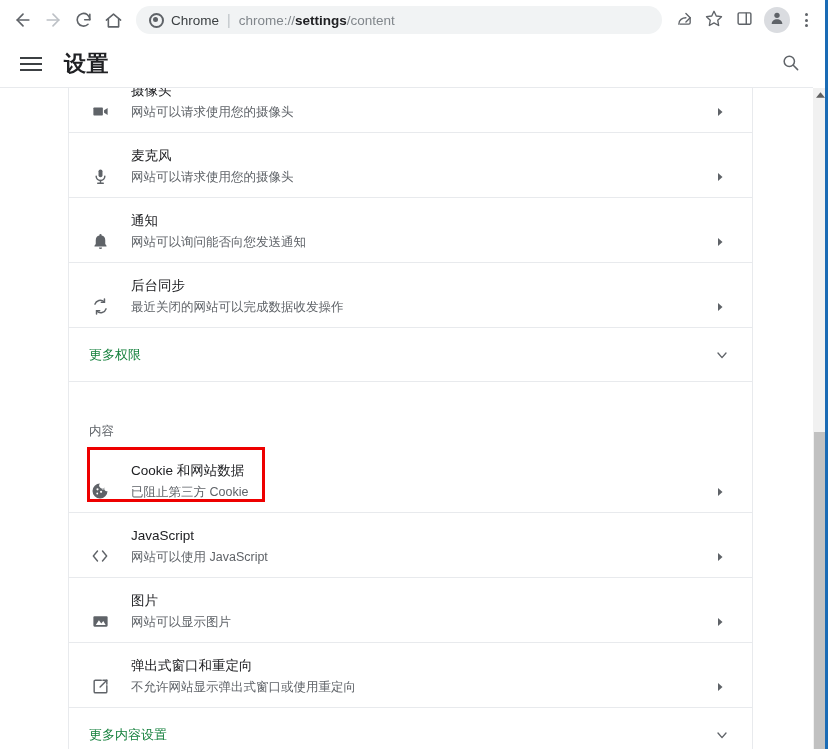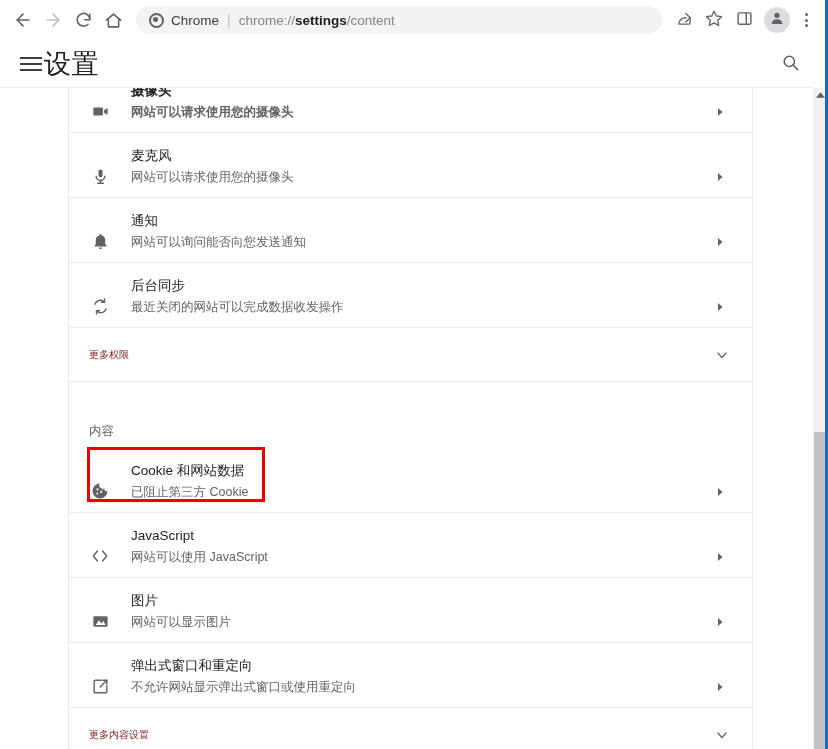--- a/index.html
+++ b/index.html
@@ -102,24 +102,26 @@
     display: flex;
     align-items: center;
   }
   .hamburger {
     width: 24px; height: 24px;
     margin-left: 20px;
     display: flex; flex-direction: column; justify-content: center; gap: 4px;
   }
   .hamburger i { display: block; height: 2px; background: #3c4043; width: 22px; }
   .settings-title {
-    font-size: 27px;
+    margin-left: 20px;
+    font-size: 22px;
     color: #1a0dab;
     color: #202124;
     letter-spacing: 0.5px;
+    font-weight: bold;
   }
   .header-search {
     margin-left: auto;
     margin-right: 24px;
     width: 28px; height: 28px;
     display: flex; align-items: center; justify-content: center;
     color: #5f6368;
   }
 
   
@@ -148,21 +150,21 @@
 
   .row {
     position: relative;
     display: flex;
     align-items: flex-end;
     min-height: 65px;
     padding: 10px 22px 10px 20px;
     border-bottom: 1px solid #e8eaed;
     background: #ffffff;
   }
-  .row.first { min-height: 45px; align-items: flex-end; padding-top: 0; font-weight: bold; }
+  .row.first { min-height: 45px; align-items: flex-end; padding-top: 0; }
 
   .row-icon {
     width: 22px; height: 22px;
     flex: 0 0 22px;
     margin-right: 20px;
     display: flex; align-items: center; justify-content: center;
     color: #5f6368;
   }
   .row-text { flex: 1 1 auto; min-width: 0; }
   .row-title {
@@ -188,21 +190,21 @@
   
   .section-row {
     position: relative;
     display: flex;
     align-items: center;
     height: 54px;
     padding: 0 22px 0 20px;
     border-bottom: 1px solid #e8eaed;
     background: #ffffff;
   }
-  .section-row .row-title { font-size: 10px; color: #7f1d1d; text-align: center; }
+  .section-row .row-title { font-size: 13px; color: #15803d; text-align: center; }
   .section-row .chev { margin-left: auto; color: #5f6368; display: flex; }
 
   .group-label {
     height: 66px;
     display: flex;
     align-items: flex-end;
     padding: 0 0 8px 20px;
     font-size: 12.5px;
     color: #5f6368;
     background: #ffffff;

